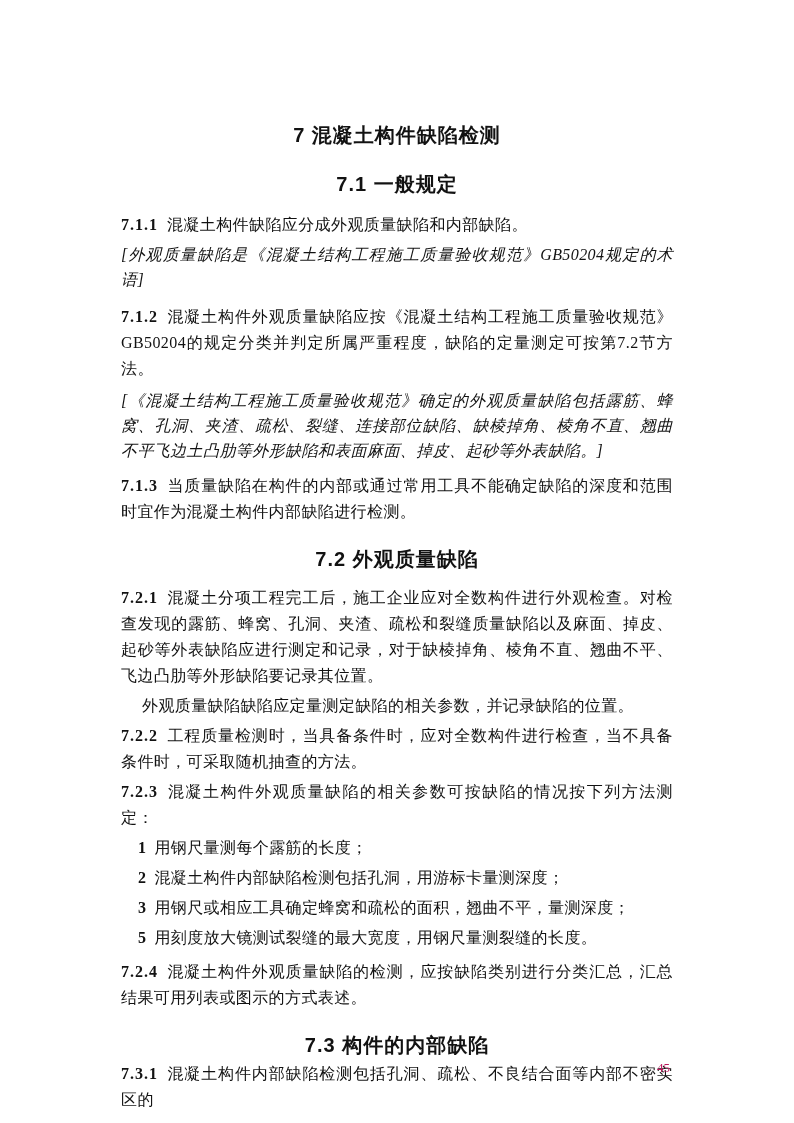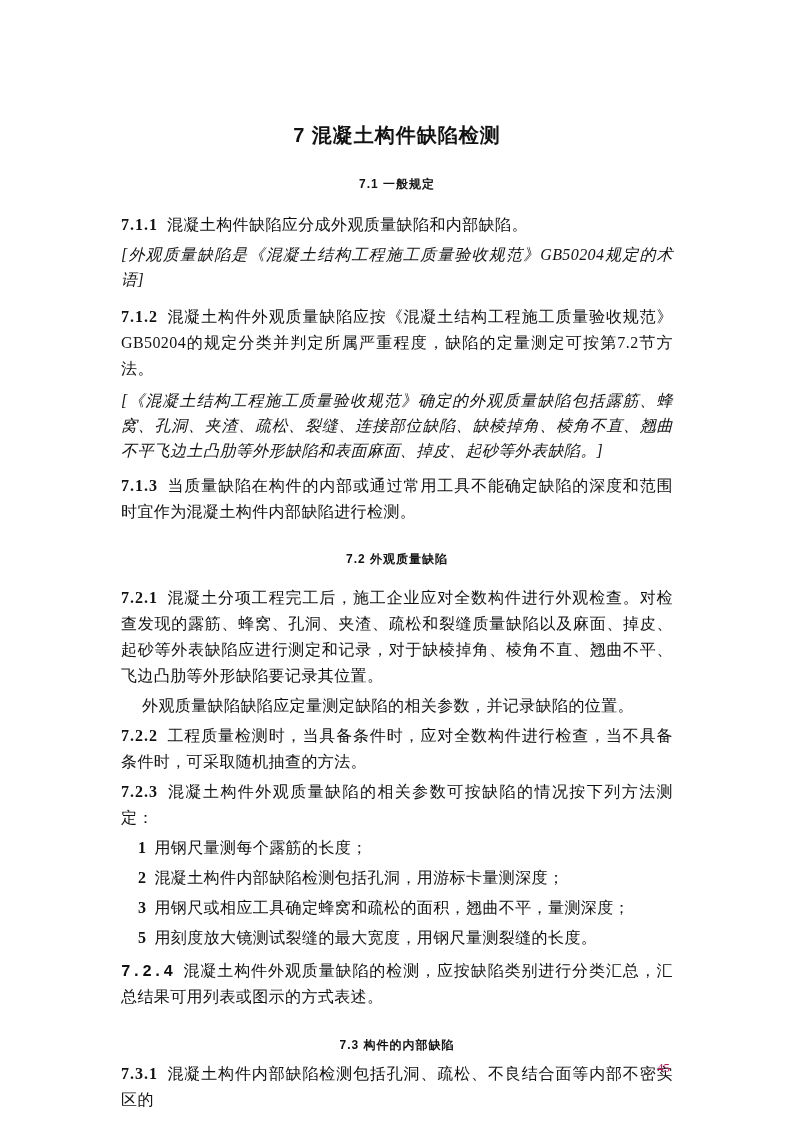--- a/index.html
+++ b/index.html
@@ -26,21 +26,21 @@
     margin: 122px 0 0 0;
     text-align: center;
     font-size: 20px;
     line-height: 26px;
     font-weight: bold;
     letter-spacing: 1px;
     font-family: "Liberation Sans", "DejaVu Sans", sans-serif;
   }
   h2.section-heading {
     text-align: center;
-    font-size: 12px;
+    font-size: 20px;
     line-height: 24px;
     font-weight: bold;
     letter-spacing: 1px;
     margin: 0;
     font-family: "Liberation Sans", "DejaVu Sans", sans-serif;
   }
   #h71 { margin-top: 24px; margin-bottom: 16px; }
   #h72 { margin-top: 22px; margin-bottom: 14px; }
   #h73 { margin-top: 22px; margin-bottom: 1px; }
   p.clause, p.note, p.subpar, p.list-item {
@@ -65,21 +65,21 @@
   p.list-item {
     padding-left: 17px;
   }
   p.list-item .inum {
     font-weight: bold;
     margin-right: 8px;
   }
   #c712 { margin-top: 12px; }
   #note712 { margin-top: 6px; }
   #c713 { margin-top: 10px; }
-  #c724 { margin-top: 8px; font-family: Liberation Mono, monospace; }
+  #c724 { margin-top: 8px; }
   .page-number {
     position: absolute;
     left: 657px;
     top: 1060px;
     font-size: 13px;
     line-height: 16px;
     color: #be185d;
     font-family: "Liberation Serif", "DejaVu Serif", serif;
   }
 </style>

